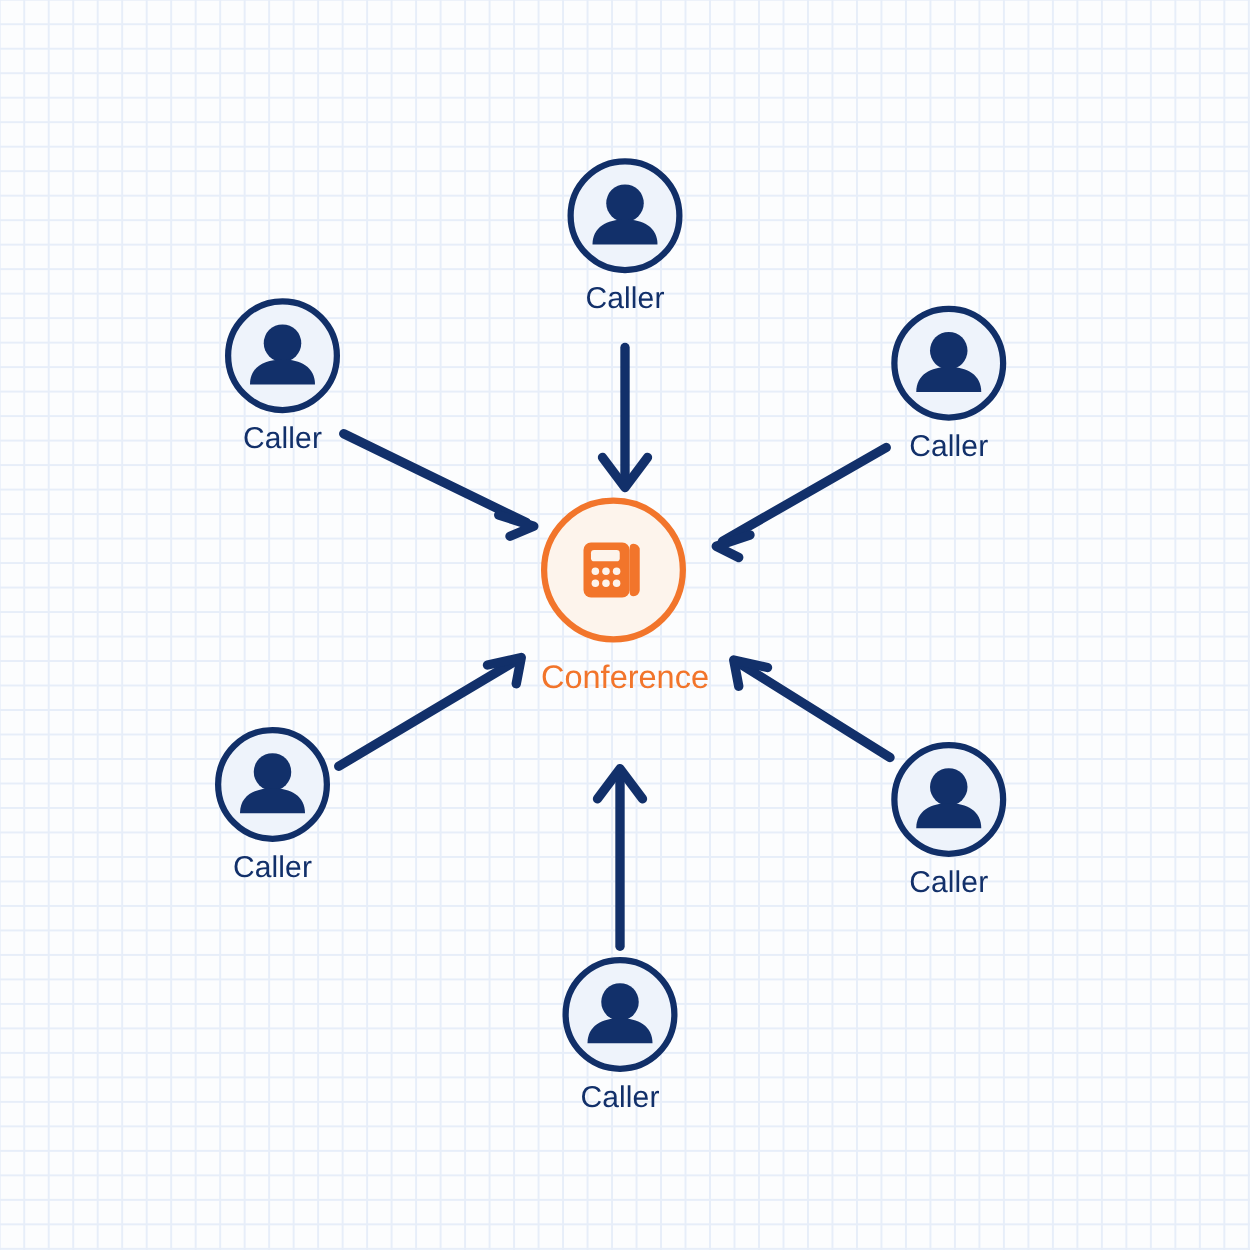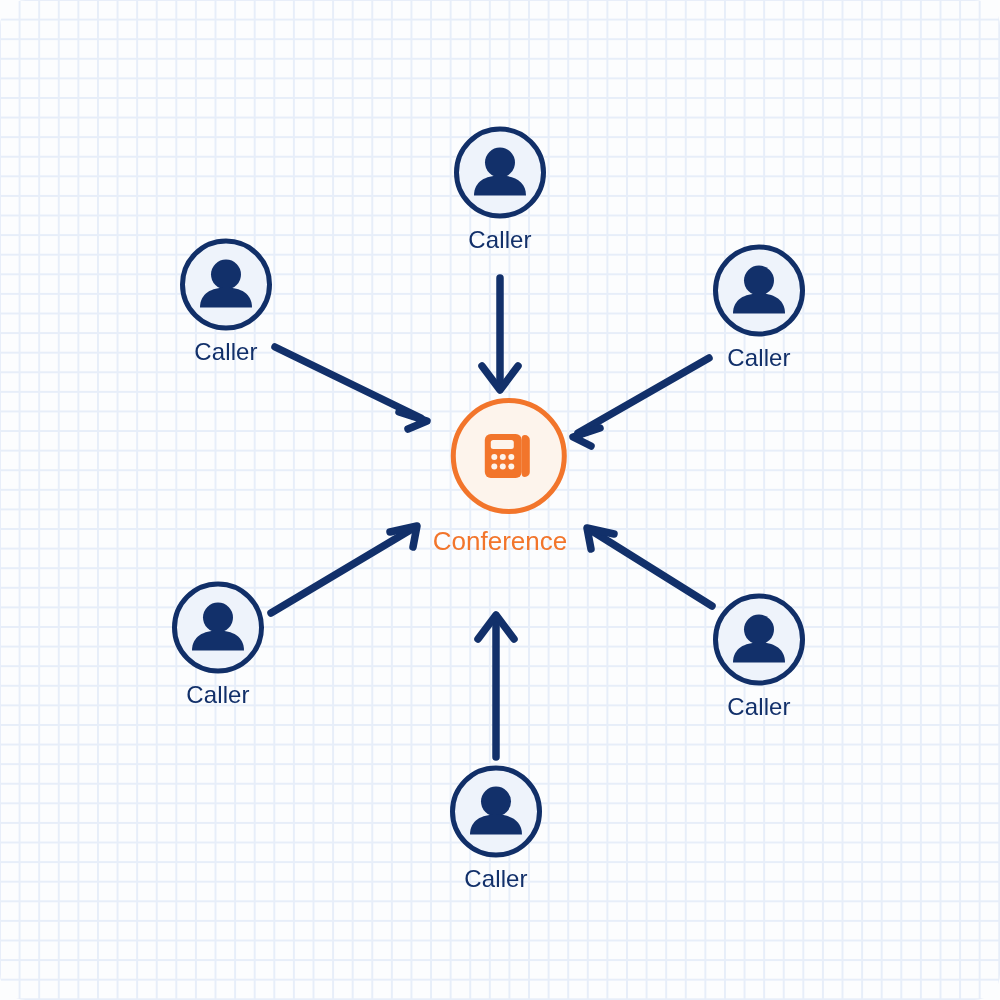--- a/index.html
+++ b/index.html
@@ -9,37 +9,36 @@
     background:#FCFDFE;
   }
   #stage{
     position:relative;width:1000px;height:1000px;
     background-color:#FCFDFE;
     background-image:
       linear-gradient(to right, #E7EEF9 1.6px, transparent 1.6px),
       linear-gradient(to bottom, #E7EEF9 1.6px, transparent 1.6px);
     background-size:19.6px 19.6px;
     background-position:-1px -1px;
-    border-radius:26px;
   }
   #edges{position:absolute;left:0;top:0;width:1000px;height:1000px;}
   .node{position:absolute;transform:translate(-50%,-50%);
         display:flex;flex-direction:column;align-items:center;}
   .caller-circle{
     width:92px;height:92px;border-radius:50%;
     background:#EEF3FB;border:5px solid #112F68;
     box-sizing:border-box;position:relative;
   }
   .caller-circle svg{position:absolute;left:0;top:0;}
   .node-label{
     margin-top:9px;font-size:24px;color:#12306A;
     letter-spacing:.1px;white-space:nowrap;line-height:1;
   }
   #hub{position:absolute;left:500px;top:476px;transform:translate(-50%,-50%);
-       display:flex;flex-direction:column;align-items:flex-end;}
+       display:flex;flex-direction:column;align-items:flex-start;}
   .hub-circle{
     width:116px;height:116px;border-radius:50%;
     background:#FDF4EC;border:5px solid #F2752B;
     box-sizing:border-box;display:flex;align-items:center;justify-content:center;
   }
   .hub-label{
     margin-top:14px;font-size:26px;color:#F2752B;
     white-space:nowrap;line-height:1;
   }
 </style>

